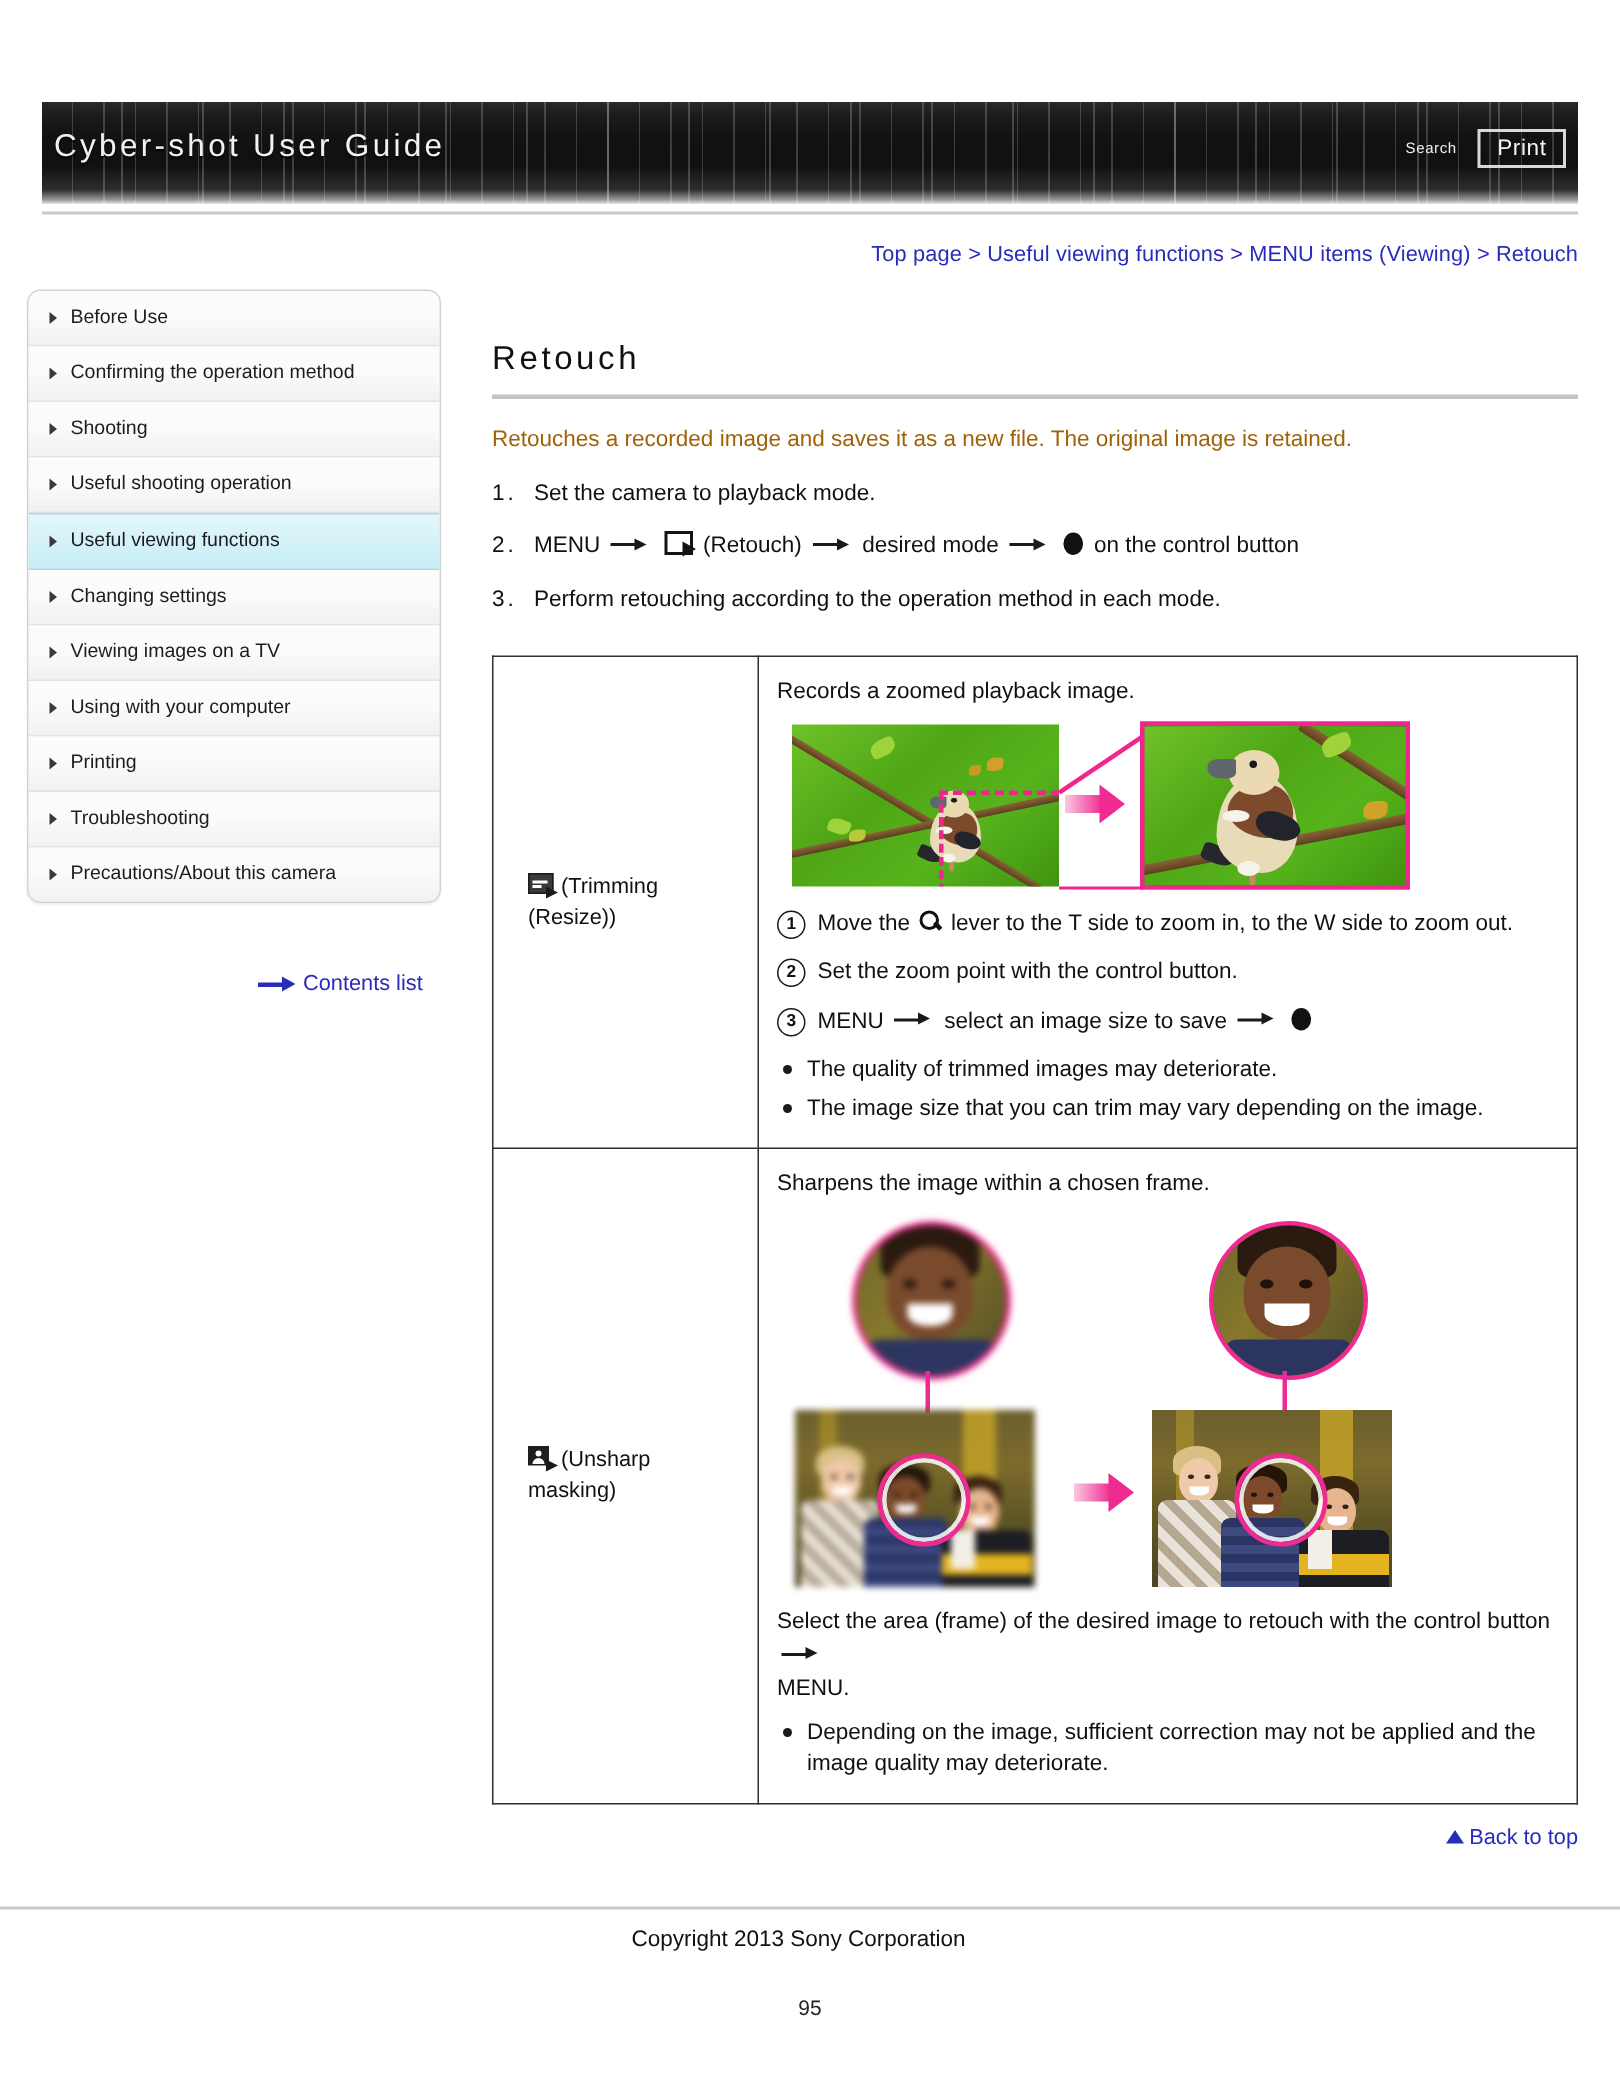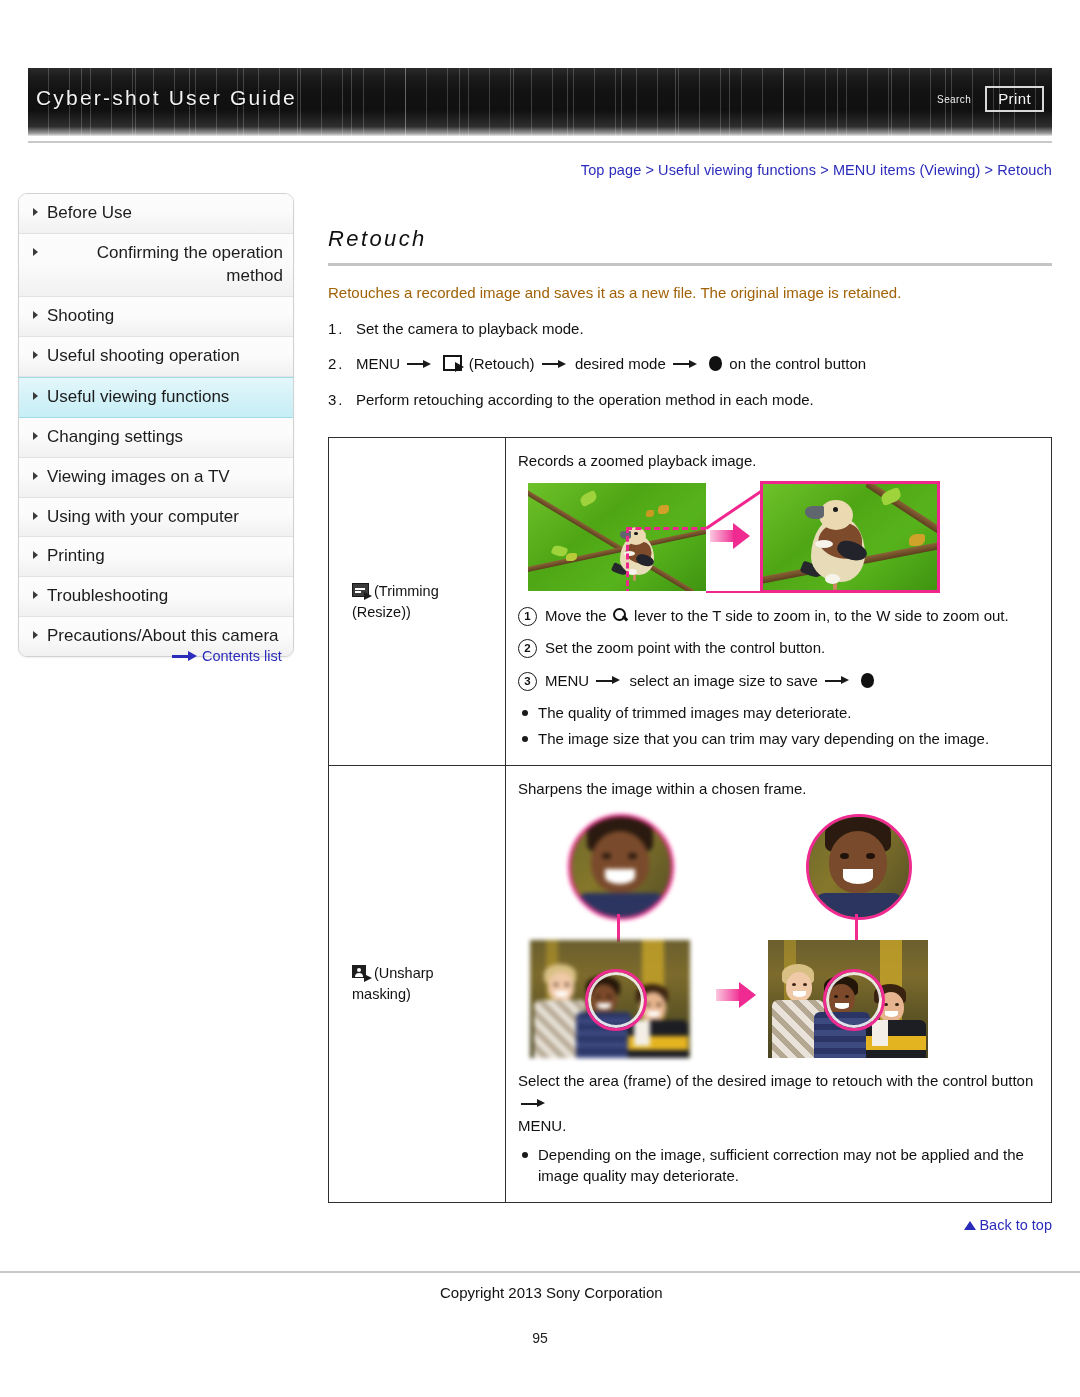--- a/index.html
+++ b/index.html
@@ -124,28 +124,27 @@
     background: linear-gradient(to bottom, #fbfbfb, #f0f0f0);
     box-shadow: 0 1px 2px rgba(0,0,0,.07);
     overflow: hidden;
   }
   .side-item {
     position: relative;
     display: flex;
     align-items: flex-start;
     gap: 9px;
     padding: 8px 10px 8px 14px;
-    font-size: 17px;
+    font-size: 13px;
     color: #1c1c1c;
     border-bottom: 1px solid #e2e2e2;
     background: linear-gradient(to bottom, #fcfcfc 0%, #fbfbfb 45%, #f1f1f1 100%);
     cursor: pointer;
     line-height: 1.35;
     min-height: 20px;
-    text-align: right;
   }
   .side-item:last-child { border-bottom: none; }
   .side-item.active {
     background: linear-gradient(to bottom, #e3f7fb 0%, #d4f2f8 50%, #c7eef6 100%);
     border-top: 1px solid #9fdcea;
     border-bottom: 1px solid #9fdcea;
   }
   .side-arrow {
     flex: 0 0 auto;
     margin-top: 6px;
@@ -195,21 +194,20 @@
     left: 328px;
     top: 193px;
     width: 724px;
   }
   .page-title {
     font-size: 22px;
     letter-spacing: 2.4px;
     color: #111;
     font-weight: 400;
     margin: 33px 0 0 0;
-    font-style: italic;
   }
   .title-rule {
     margin-top: 11px;
     height: 3px;
     background: #c4c4c4;
   }
   .intro {
     margin-top: 16px;
     font-size: 15px;
     color: #a16207;
@@ -635,21 +633,20 @@
     height: 2px;
     background: #c9c9c9;
   }
   .copyright {
     position: absolute;
     left: 421px;
     top: 1284px;
     font-size: 15px;
     color: #111;
     white-space: nowrap;
-    margin-left: 19px;
   }
   .page-num {
     position: absolute;
     left: 0;
     top: 1330px;
     width: 1080px;
     text-align: center;
     font-size: 14px;
     color: #222;
   }

